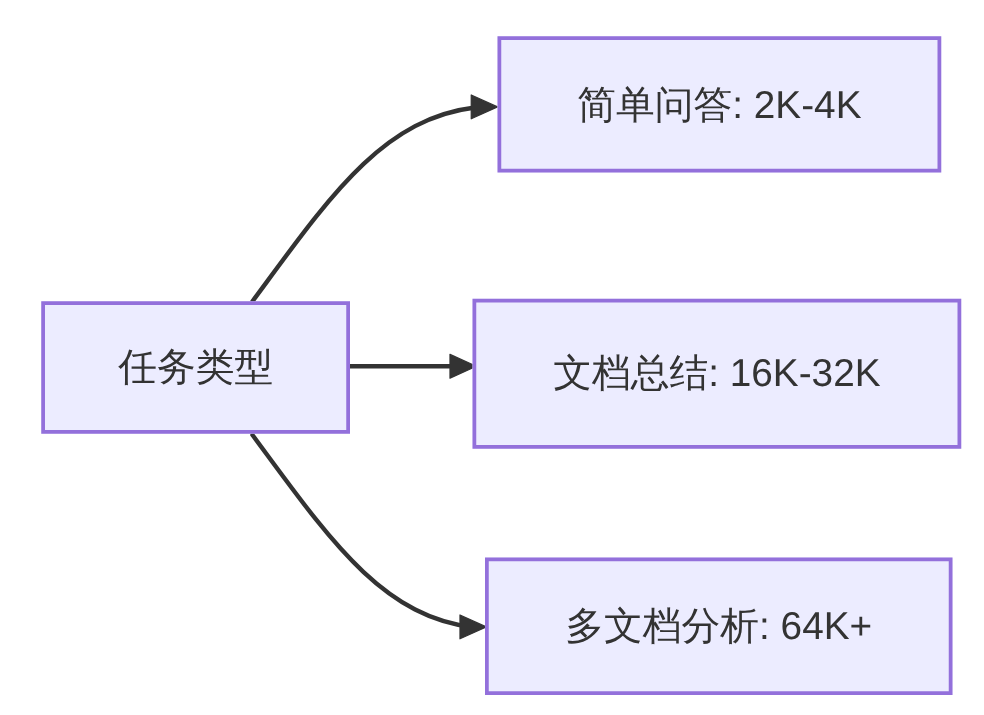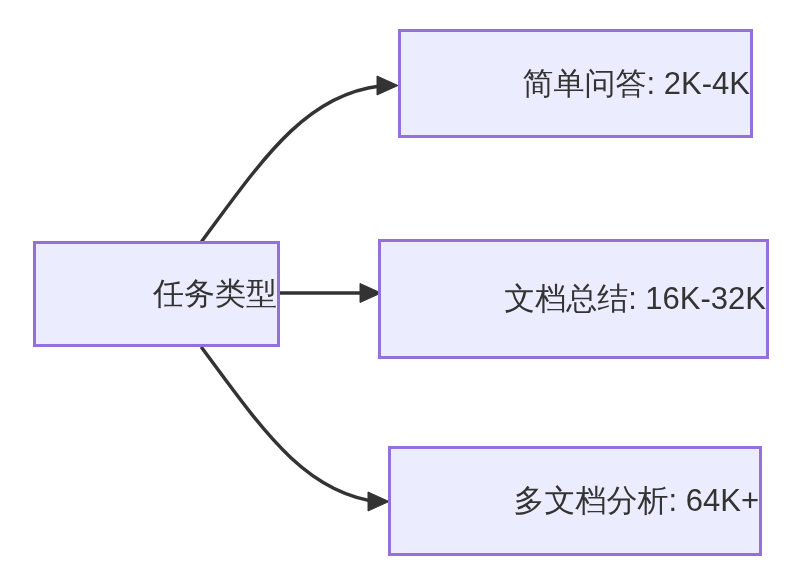--- a/index.html
+++ b/index.html
@@ -34,21 +34,21 @@
     stroke-width: 1;
     stroke-linejoin: round;
   }
   .node {
     position: absolute;
     box-sizing: border-box;
     background: #ECECFF;
     border: 3px solid #9370DB;
     display: flex;
     align-items: center;
-    justify-content: flex-end;
+    justify-content: center;
     text-align: center;
     color: #333333;
     font-size: 31px;
     line-height: 1.2;
     white-space: nowrap;
   }
   .node-source   { left: 33px;  top: 241px; width: 247px; height: 106px; }
   .node-target-0 { left: 398px; top: 29px;  width: 355px; height: 109px; }
   .node-target-1 { left: 378px; top: 239px; width: 391px; height: 120px; }
   .node-target-2 { left: 388px; top: 446px; width: 374px; height: 110px; }

